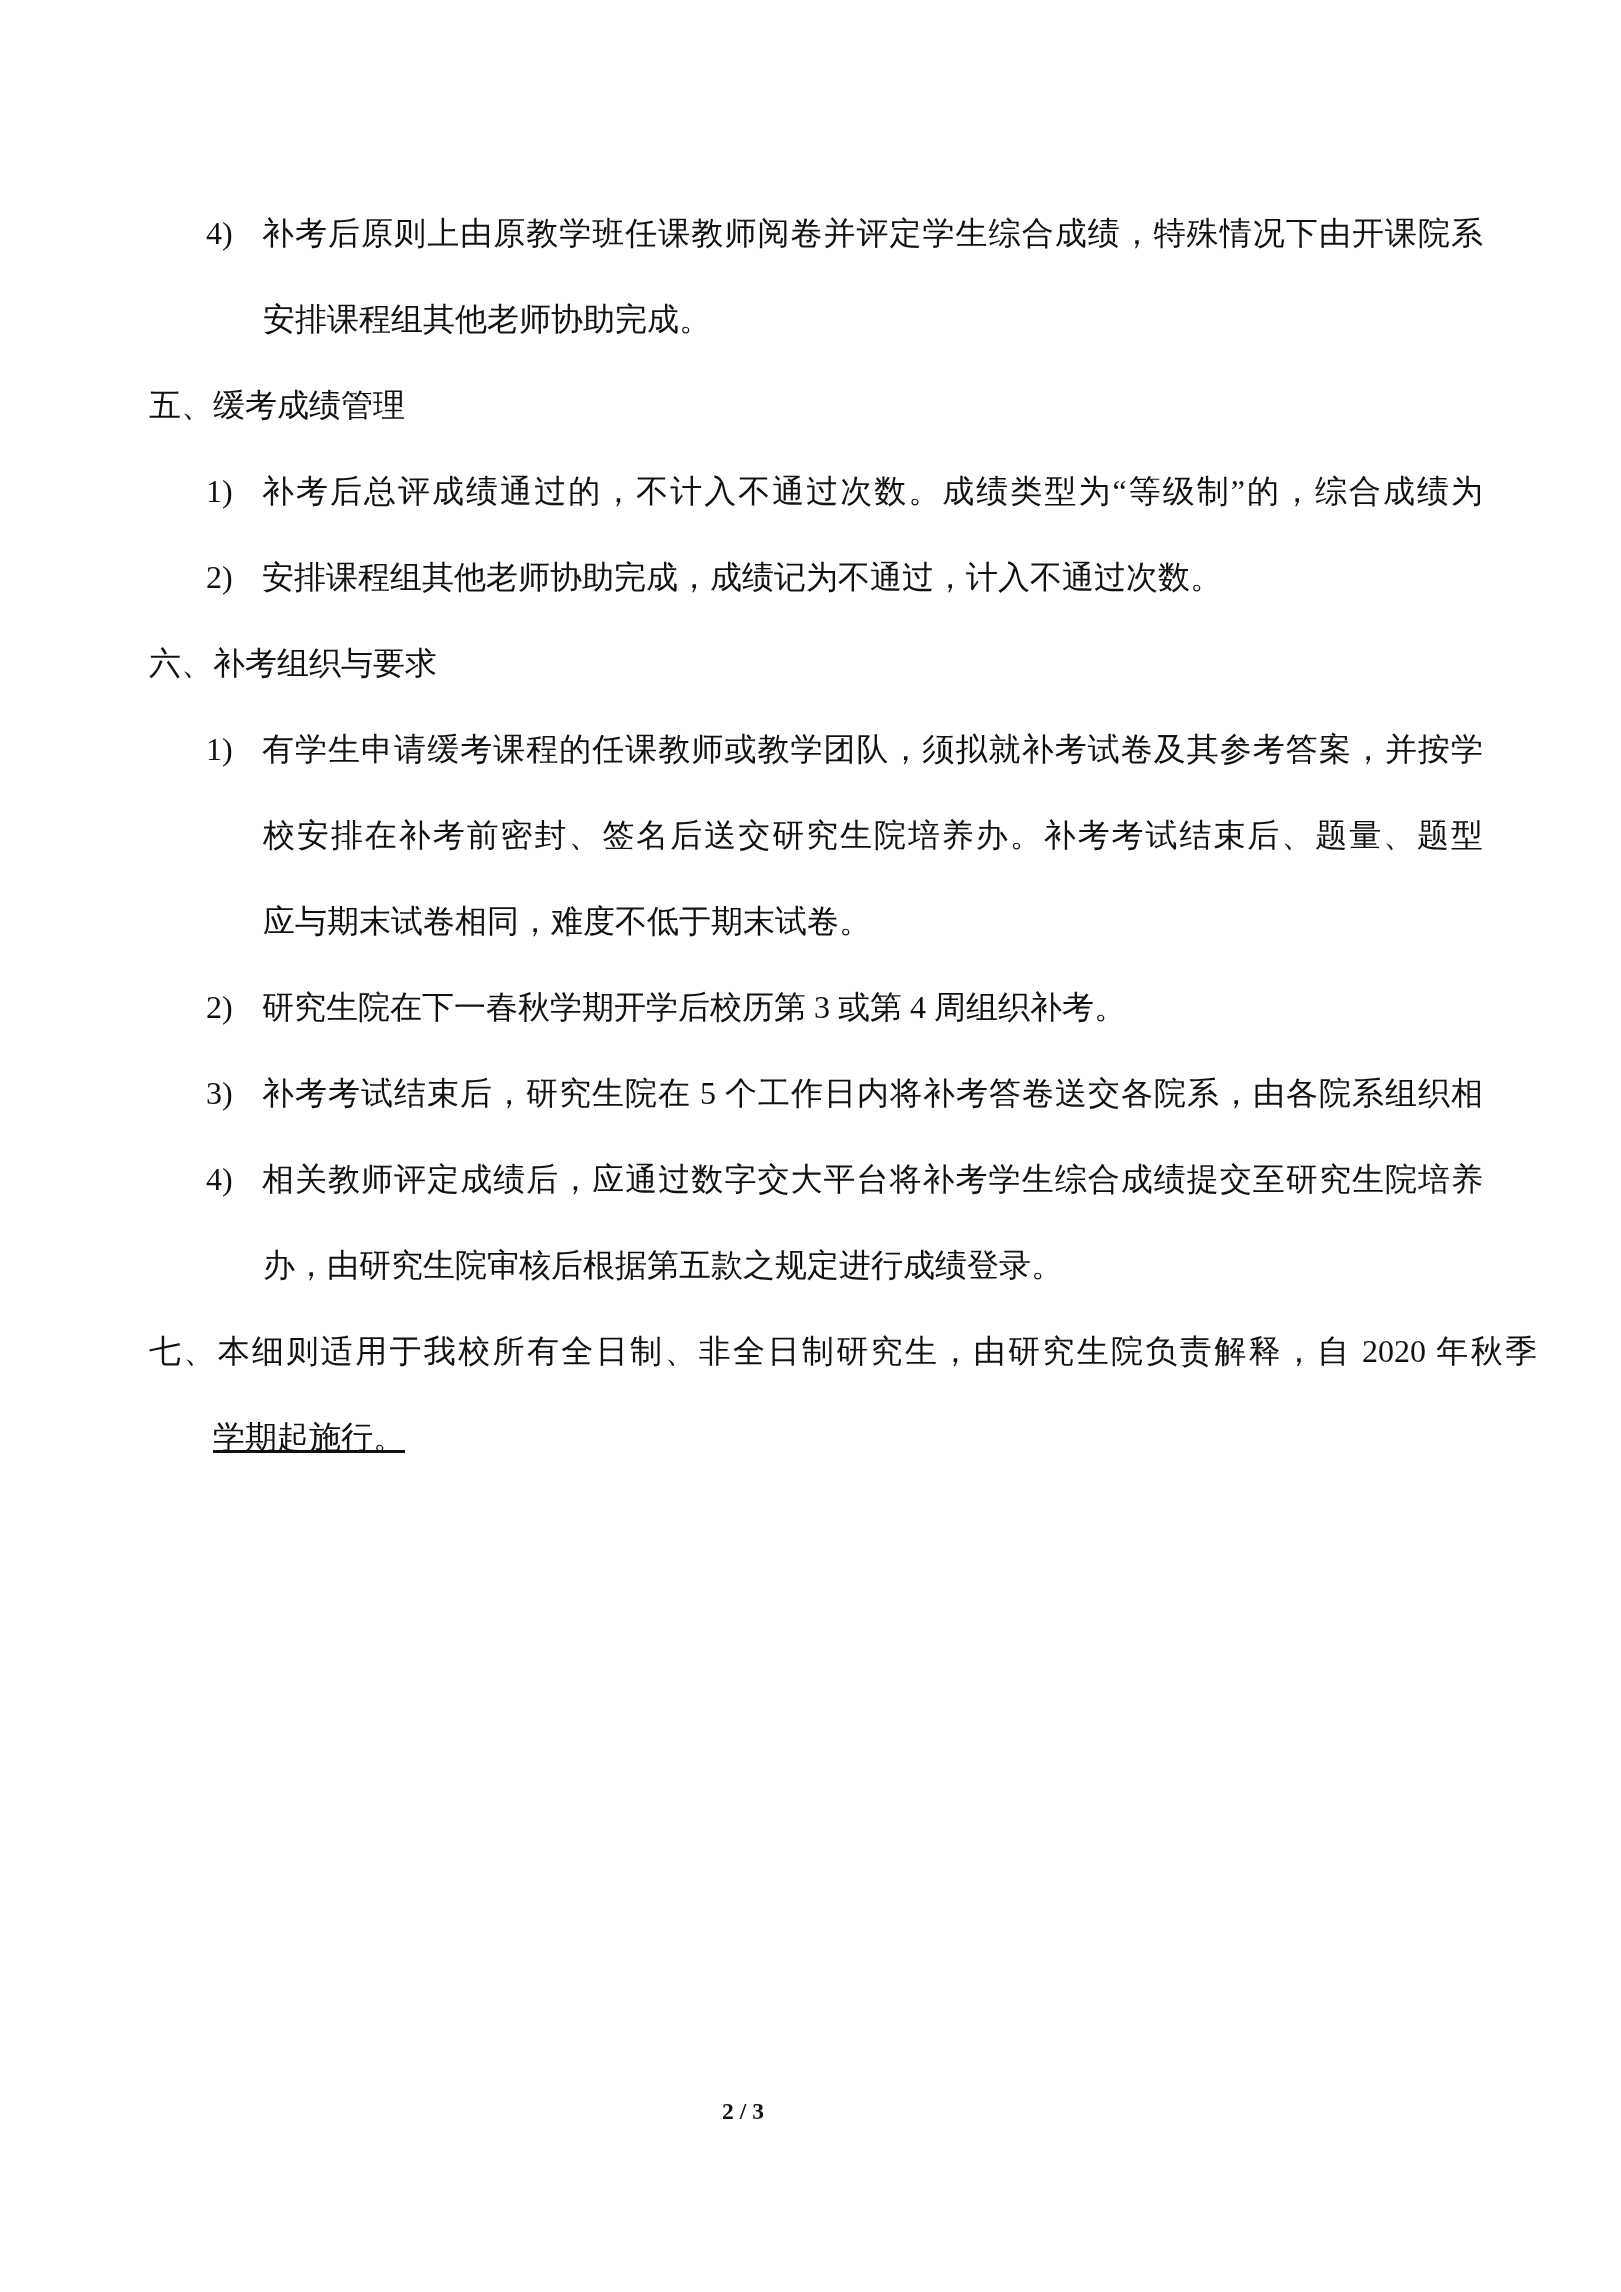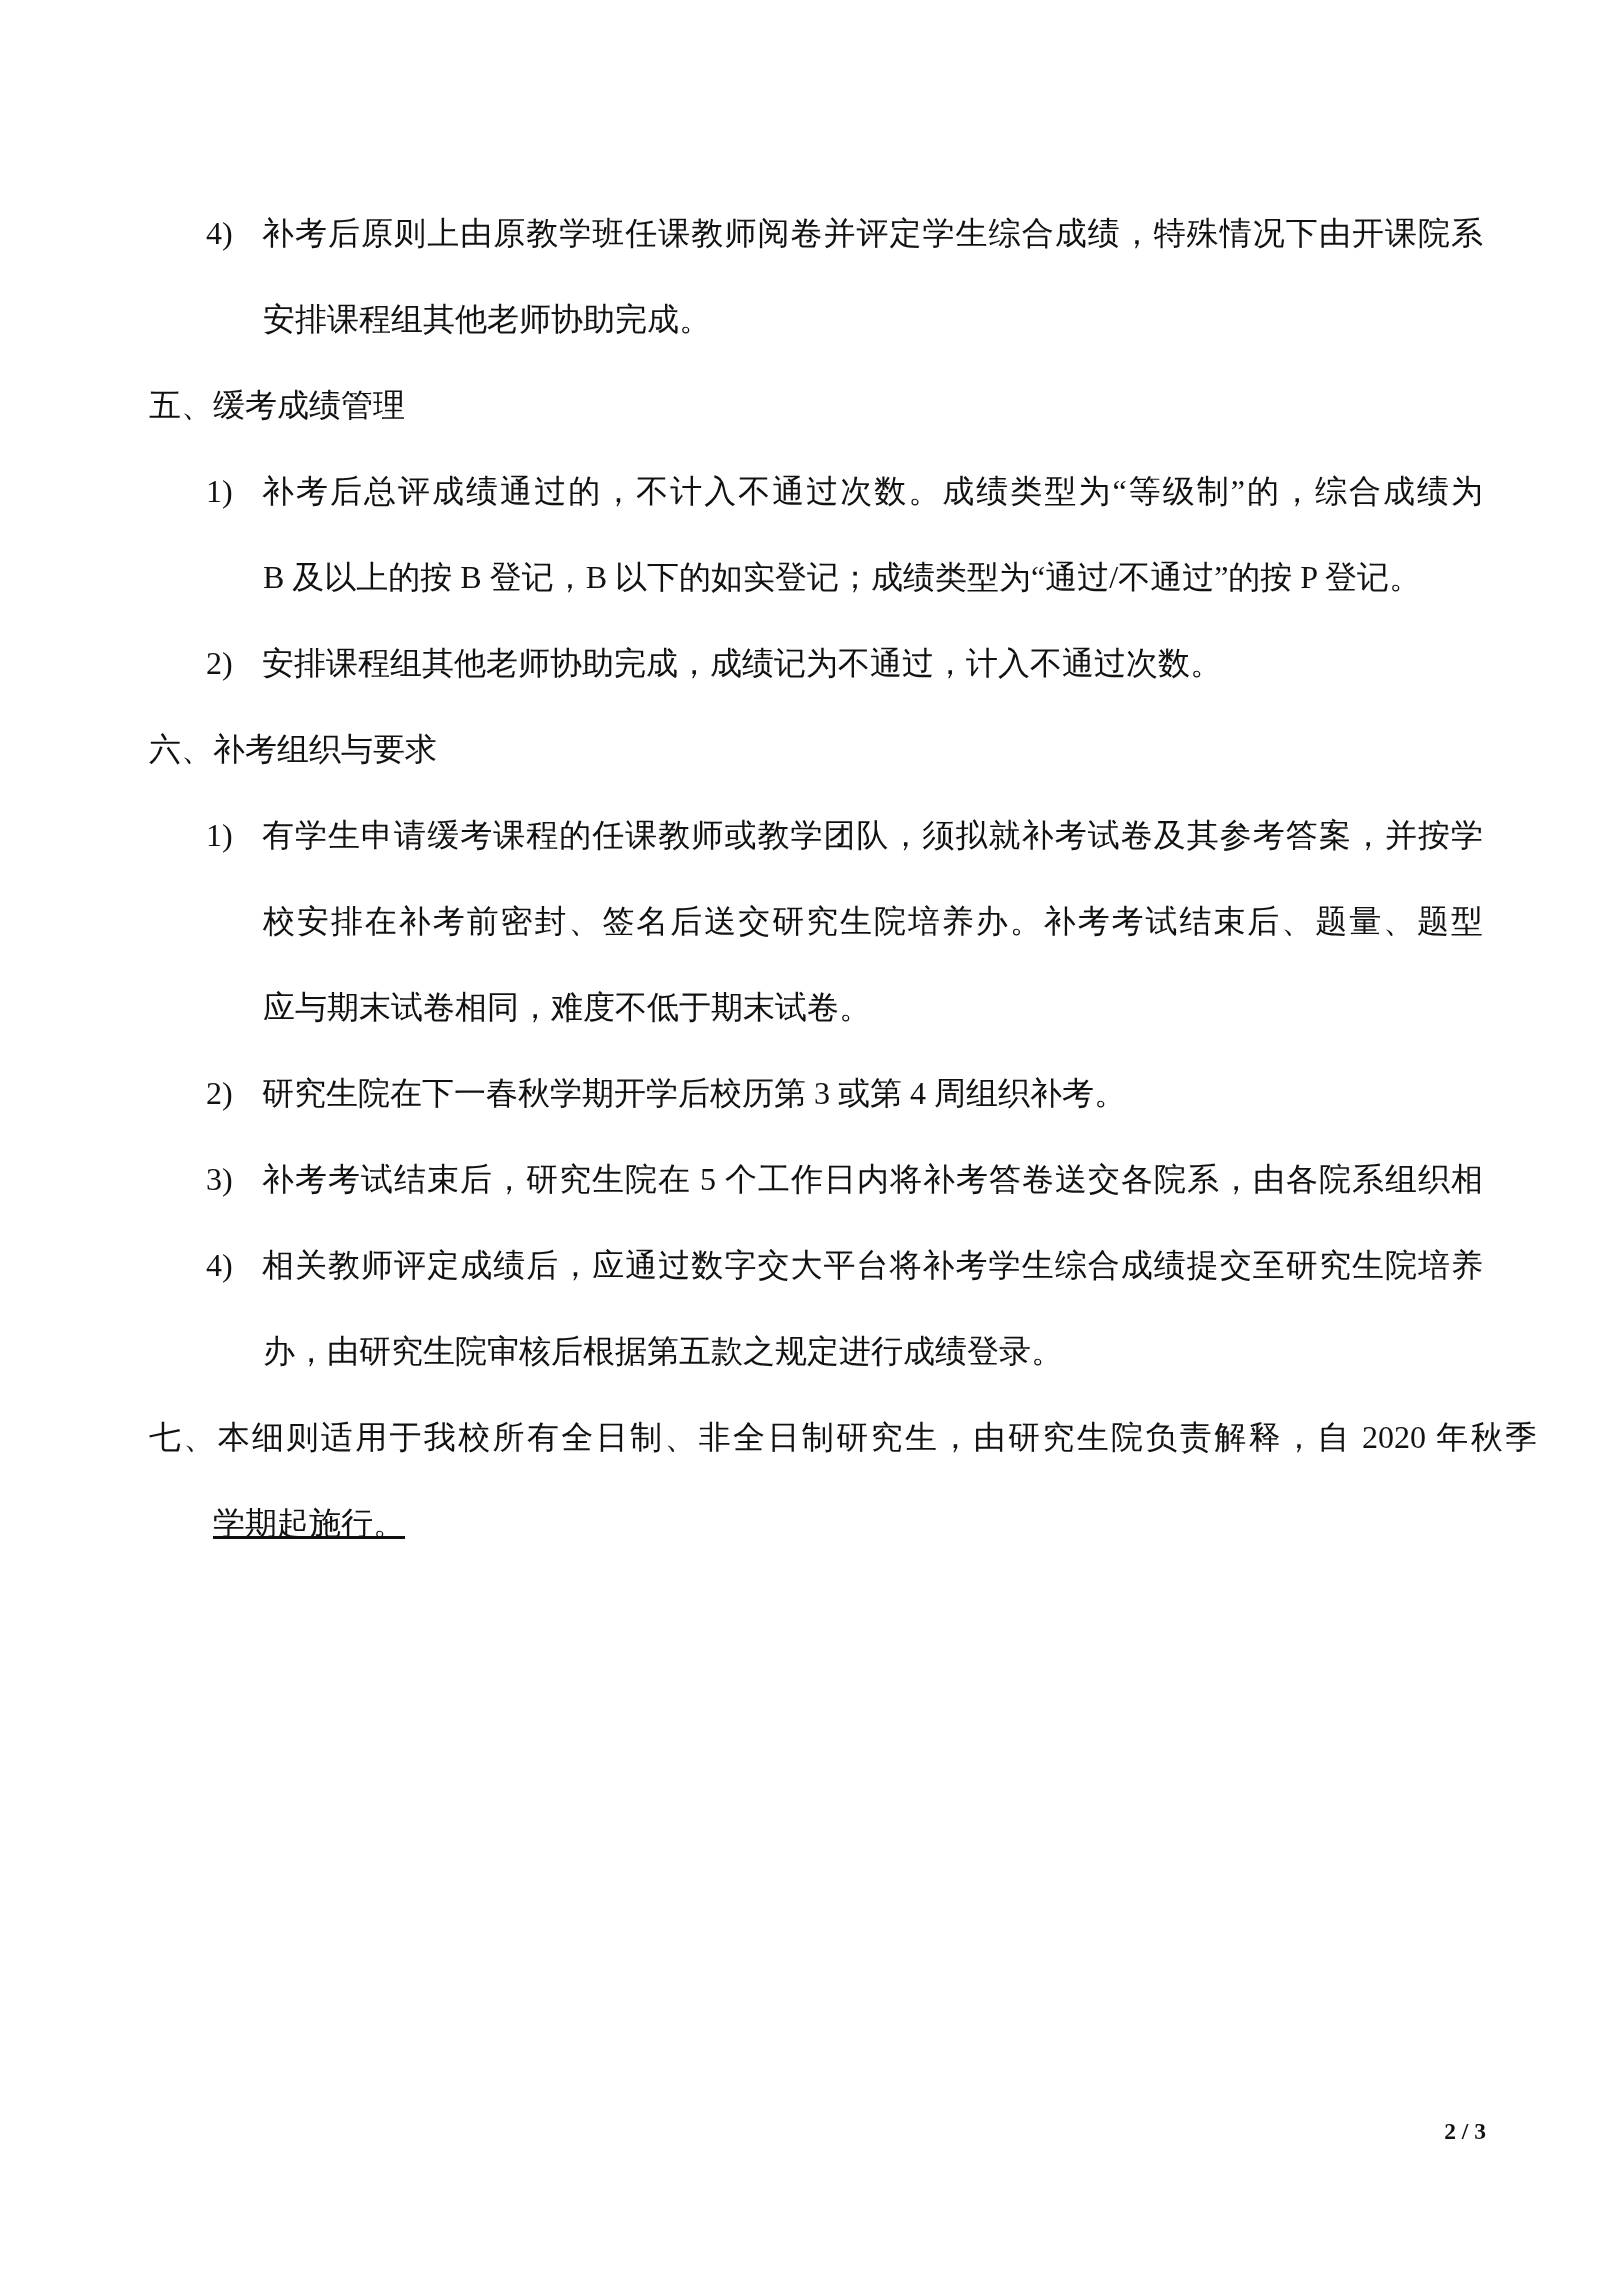--- a/index.html
+++ b/index.html
@@ -55,26 +55,25 @@
     white-space: normal;
     text-align: justify;
     text-align-last: justify;
     text-justify: inter-character;
   }
   .footer {
     position: absolute;
     top: 2098px;
     left: 0;
     width: 1486px;
-    text-align: right;
+    text-align: center;
     font-size: 23.5px;
     font-weight: bold;
     color: #111111;
     font-family: "Liberation Serif", "DejaVu Serif", serif;
-    margin-top: 20px;
   }
 </style>
 </head>
 <body>
 
 <div class="page">
   <div class="content">
 
     <div class="row item">
       <span class="num">4)</span>
@@ -87,23 +86,20 @@
 
     <div class="row section">
       <span class="txt">五、缓考成绩管理</span>
     </div>
 
     <div class="row item">
       <span class="num">1)</span>
       <span class="txt just">补考后总评成绩通过的，不计入不通过次数。成绩类型为“等级制”的，综合成绩为</span>
     </div>
 
-    <div class="row cont">
-      <span class="txt">B 及以上的按 B 登记，B 以下的如实登记；成绩类型为“通过/不通过”的按 P 登记。</span>
-    </div>
 
     <div class="row item">
       <span class="num">2)</span>
       <span class="txt">安排课程组其他老师协助完成，成绩记为不通过，计入不通过次数。</span>
     </div>
 
     <div class="row section">
       <span class="txt">六、补考组织与要求</span>
     </div>
 

